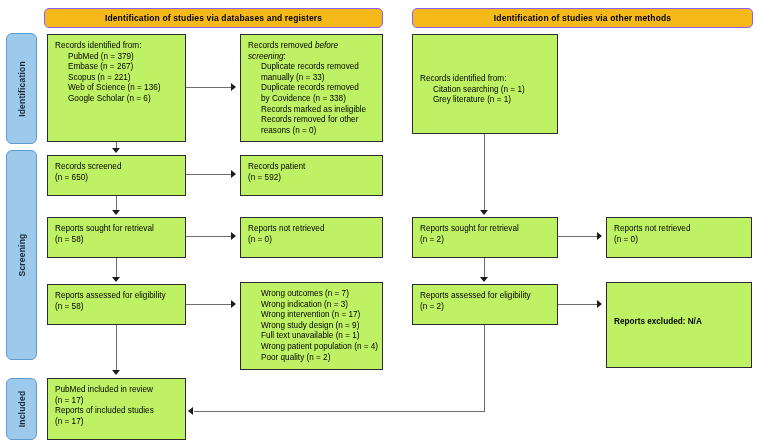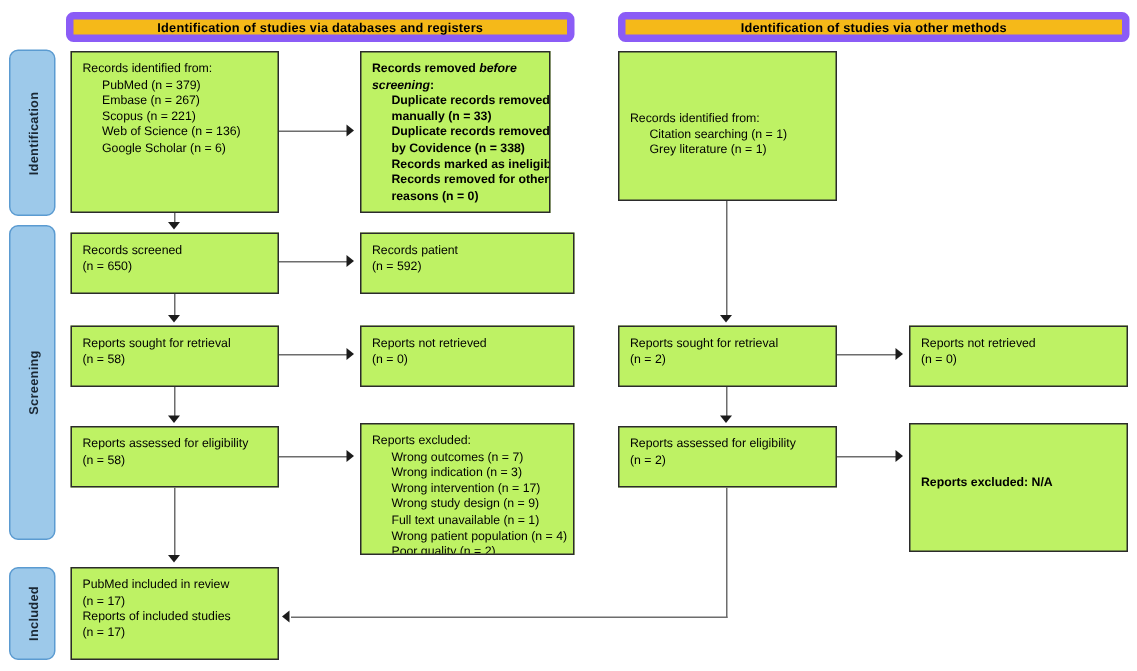--- a/index.html
+++ b/index.html
@@ -8,21 +8,21 @@
     font-family:"Liberation Sans", sans-serif;
     width:758px;height:447px;position:relative;overflow:hidden;
     color:#000;
   }
   #diagram{position:absolute;left:0;top:0;width:758px;height:447px;}
 
   
   .hdr{
     position:absolute;
     background:#f5b919;
-    border:5px solid #8b5cf6;
+    border:1px solid #8b5cf6;
     border-radius:5px;
     font-size:8.5px;
     font-weight:bold;
     letter-spacing:.15px;
     display:flex;align-items:center;justify-content:center;
     text-align:center;
     box-sizing:border-box;
     color:#000;
   }
   #hdr-left{left:44px;top:8px;width:339px;height:20px;}
@@ -62,21 +62,21 @@
     padding:6px 6px 4px 7px;
     color:#000;
     overflow:hidden;
   }
   .box .ln{white-space:nowrap;}
   .box .ind{padding-left:13px;}
   .box .it{font-style:italic;}
 
   
   #box-records-identified{left:47px;top:34px;width:139px;height:108px;}
-  #box-records-removed   {left:240px;top:34px;width:127px;height:108px;font-weight:bold;}
+  #box-records-removed   {left:240px;top:34px;width:143px;height:108px;}
   #box-records-screened  {left:47px;top:155px;width:139px;height:41px;}
   #box-records-excluded  {left:240px;top:155px;width:143px;height:41px;}
   #box-reports-sought    {left:47px;top:217px;width:139px;height:41px;}
   #box-reports-notret    {left:240px;top:217px;width:143px;height:41px;}
   #box-reports-assessed  {left:47px;top:284px;width:139px;height:41px;}
   #box-reports-excluded  {left:240px;top:282px;width:143px;height:88px;}
   #box-studies-included  {left:47px;top:378px;width:139px;height:62px;}
 
   
   #box-records-identified-other{left:412px;top:34px;width:146px;height:100px;}
@@ -156,21 +156,20 @@
     <div class="ln">Reports not retrieved</div>
     <div class="ln">(n = 0)</div>
   </div>
 
   <div class="box" id="box-reports-assessed">
     <div class="ln">Reports assessed for eligibility</div>
     <div class="ln">(n = 58)</div>
   </div>
 
   <div class="box" id="box-reports-excluded">
-    <div class="ln">Reports excluded:</div>
     <div class="ln ind">Wrong outcomes (n = 7)</div>
     <div class="ln ind">Wrong indication (n = 3)</div>
     <div class="ln ind">Wrong intervention (n = 17)</div>
     <div class="ln ind">Wrong study design (n = 9)</div>
     <div class="ln ind">Full text unavailable (n = 1)</div>
     <div class="ln ind">Wrong patient population (n = 4)</div>
     <div class="ln ind">Poor quality (n = 2)</div>
   </div>
 
   <div class="box" id="box-studies-included">

